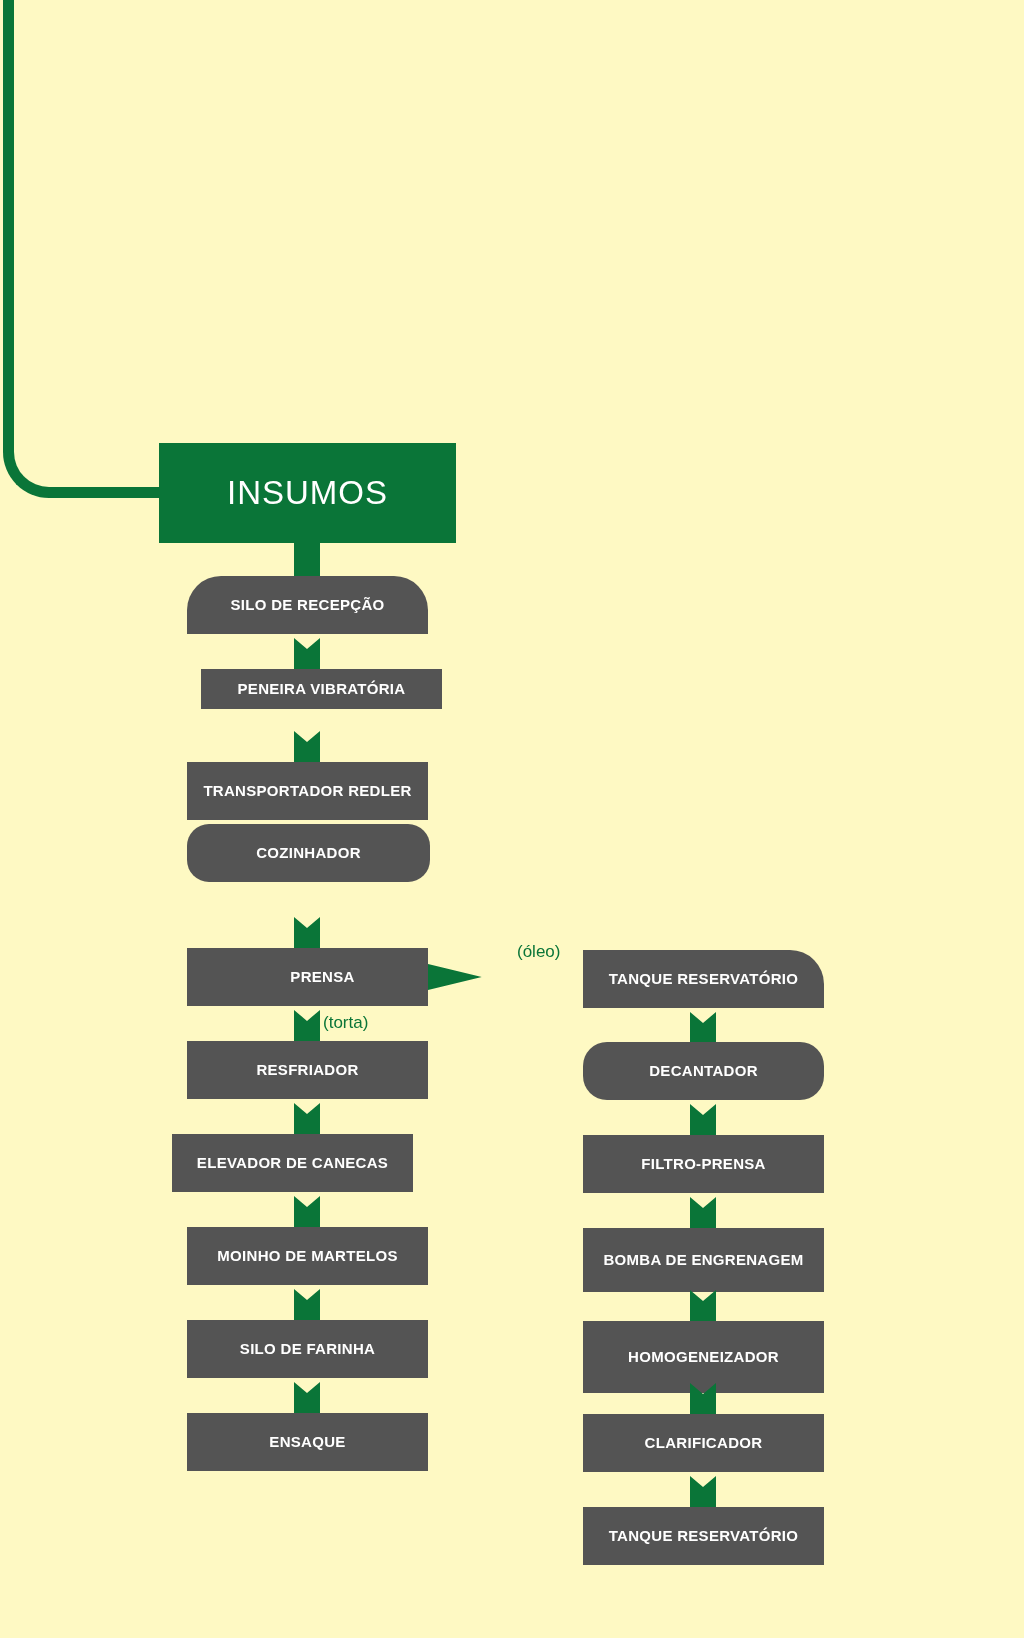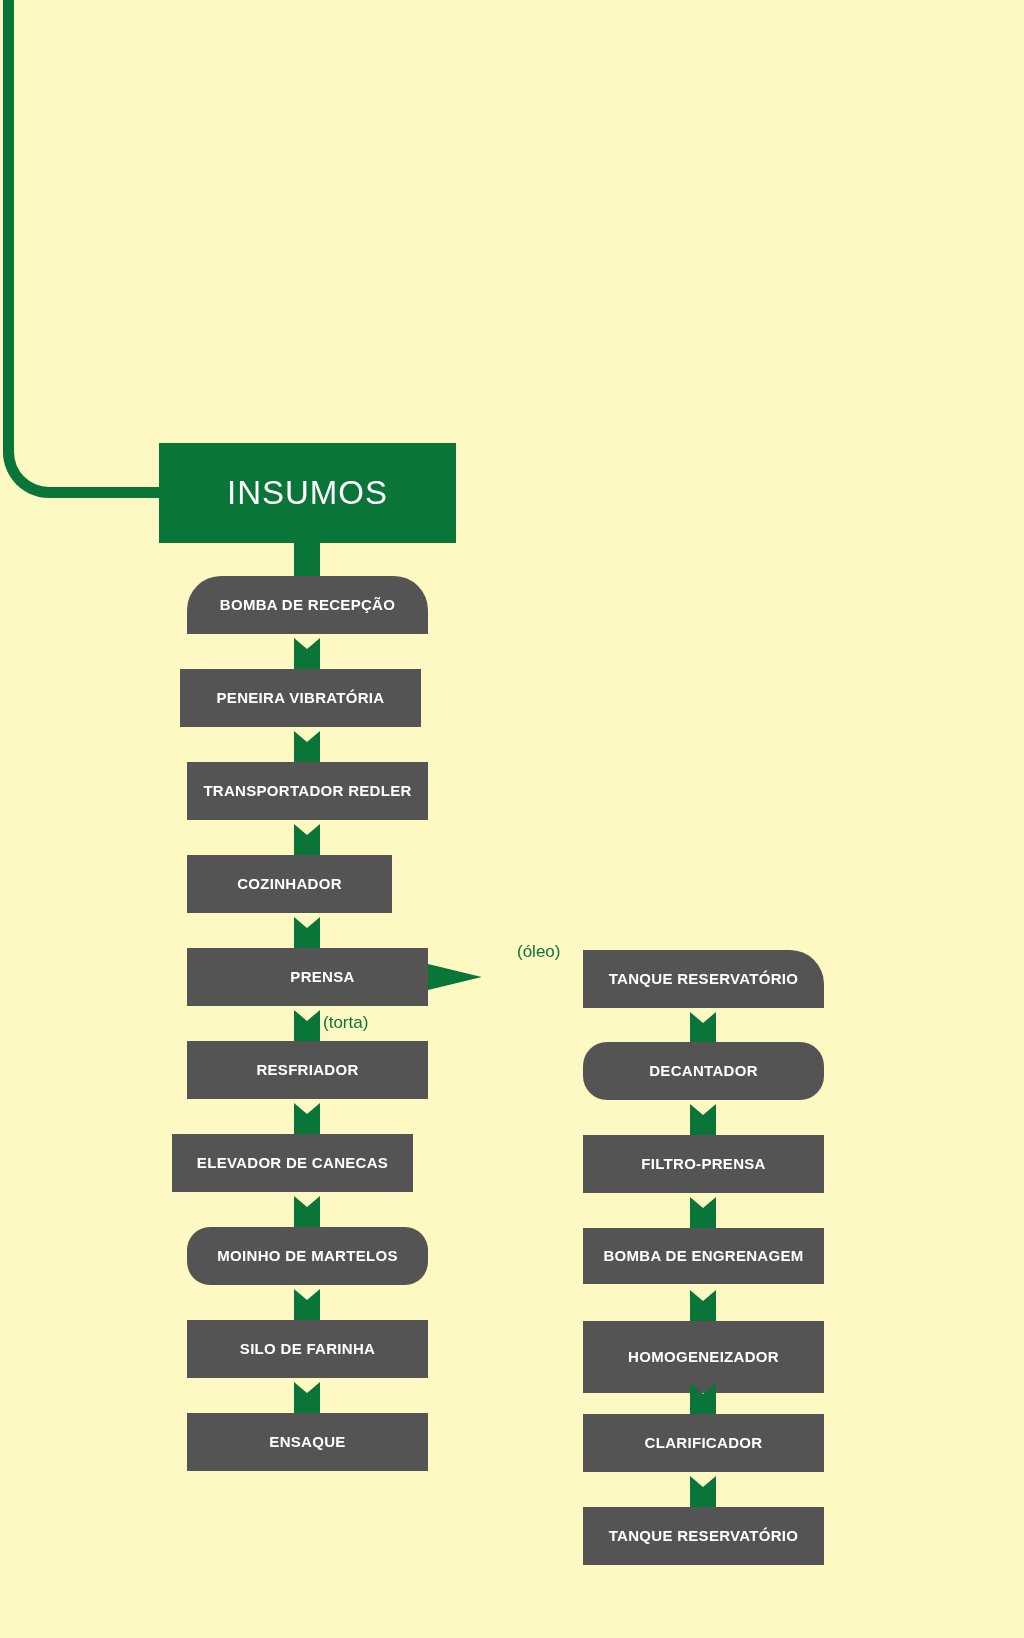--- a/index.html
+++ b/index.html
@@ -108,38 +108,38 @@
 
   <div class="feed-pipe" style="left:3px; top:-8px; width:160px; height:506px;"></div>
 
   <div class="insumos-box" style="left:159px; top:443px; width:297px; height:100px;">
     <span>INSUMOS</span>
   </div>
 
   <div class="vline" style="left:294px; top:543px; width:26px; height:35px;"></div>
 
   <div class="node round-top" style="left:187px; top:576px; width:241px; height:58px;">
-    <span>BOMBA DE RECEPÇÃO</span>
+    <span>SILO DE RECEPÇÃO</span>
   </div>
 
   <div class="arrow-down" style="left:294px; top:638px; width:26px; height:32px;"></div>
 
-  <div class="node" style="left:180px; top:669px; width:241px; height:58px;">
+  <div class="node" style="left:201px; top:669px; width:241px; height:40px;">
     <span>PENEIRA VIBRATÓRIA</span>
   </div>
 
   <div class="arrow-down" style="left:294px; top:731px; width:26px; height:32px;"></div>
 
   <div class="node" style="left:187px; top:762px; width:241px; height:58px;">
     <span>TRANSPORTADOR REDLER</span>
   </div>
 
   <div class="arrow-down" style="left:294px; top:824px; width:26px; height:32px;"></div>
 
-  <div class="node" style="left:187px; top:855px; width:205px; height:58px;">
+  <div class="node" style="left:187px; top:824px; width:243px; height:58px;border-radius:22px;">
     <span>COZINHADOR</span>
   </div>
 
   <div class="arrow-down" style="left:294px; top:917px; width:26px; height:32px;"></div>
 
   <div class="node" style="left:187px; top:948px; width:241px; height:58px;padding-left:36px;">
     <span>PRENSA</span>
   </div>
 
   <div class="arrow-right" style="left:428px; top:964px; width:158px; height:26px;"></div>
@@ -157,21 +157,21 @@
   </div>
 
   <div class="arrow-down" style="left:294px; top:1103px; width:26px; height:32px;"></div>
 
   <div class="node" style="left:172px; top:1134px; width:241px; height:58px;">
     <span>ELEVADOR DE CANECAS</span>
   </div>
 
   <div class="arrow-down" style="left:294px; top:1196px; width:26px; height:32px;"></div>
 
-  <div class="node" style="left:187px; top:1227px; width:241px; height:58px;border-radius:23px;">
+  <div class="node" style="left:187px; top:1227px; width:241px; height:58px;">
     <span>MOINHO DE MARTELOS</span>
   </div>
 
   <div class="arrow-down" style="left:294px; top:1289px; width:26px; height:32px;"></div>
 
   <div class="node" style="left:187px; top:1320px; width:241px; height:58px;">
     <span>SILO DE FARINHA</span>
   </div>
 
   <div class="arrow-down" style="left:294px; top:1382px; width:26px; height:32px;"></div>
@@ -191,21 +191,21 @@
   </div>
 
   <div class="arrow-down" style="left:690px; top:1104px; width:26px; height:32px;"></div>
 
   <div class="node" style="left:583px; top:1135px; width:241px; height:58px;">
     <span>FILTRO-PRENSA</span>
   </div>
 
   <div class="arrow-down" style="left:690px; top:1197px; width:26px; height:32px;"></div>
 
-  <div class="node" style="left:583px; top:1228px; width:241px; height:56px;">
+  <div class="node" style="left:583px; top:1228px; width:241px; height:64px;">
     <span>BOMBA DE ENGRENAGEM</span>
   </div>
 
   <div class="arrow-down" style="left:690px; top:1290px; width:26px; height:32px;"></div>
 
   <div class="node" style="left:583px; top:1321px; width:241px; height:72px;">
     <span>HOMOGENEIZADOR</span>
   </div>
 
   <div class="arrow-down" style="left:690px; top:1383px; width:26px; height:32px;"></div>

